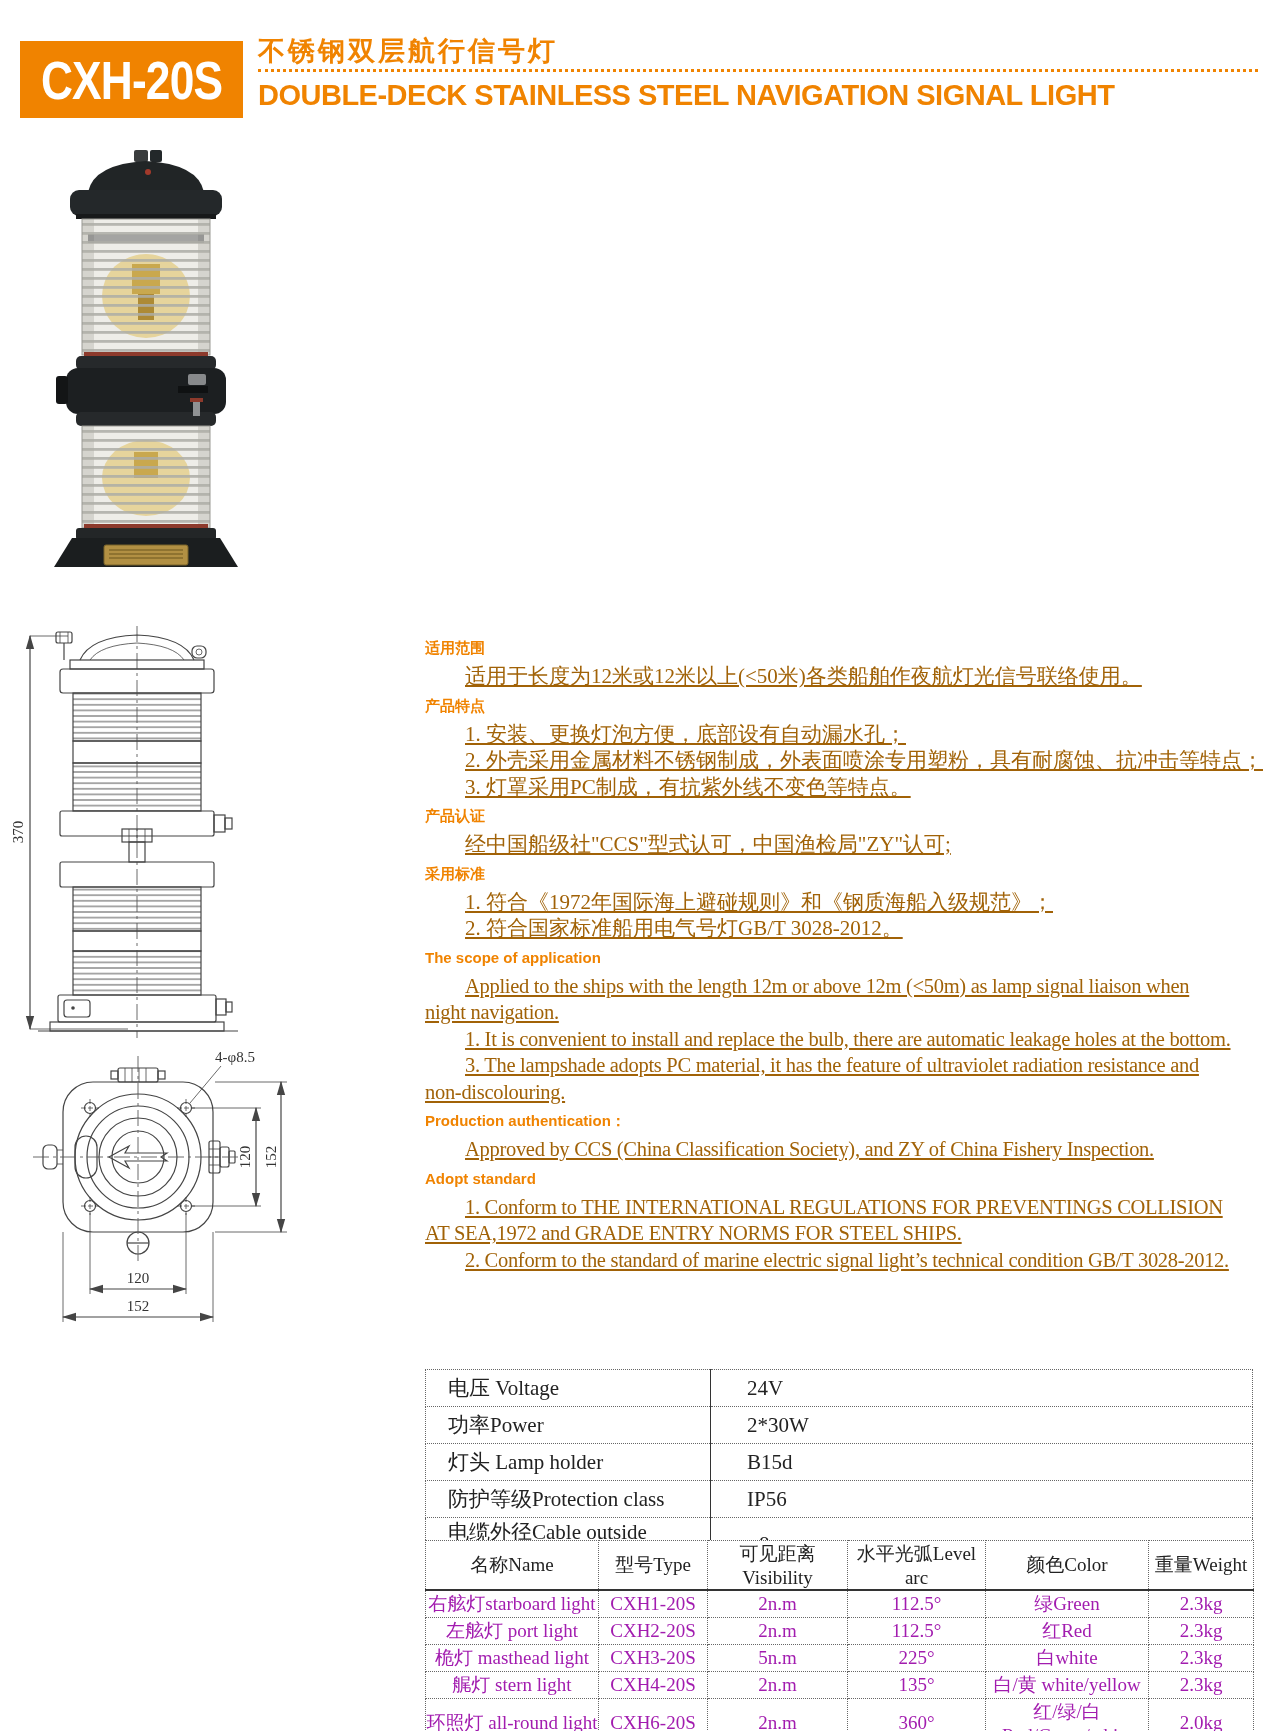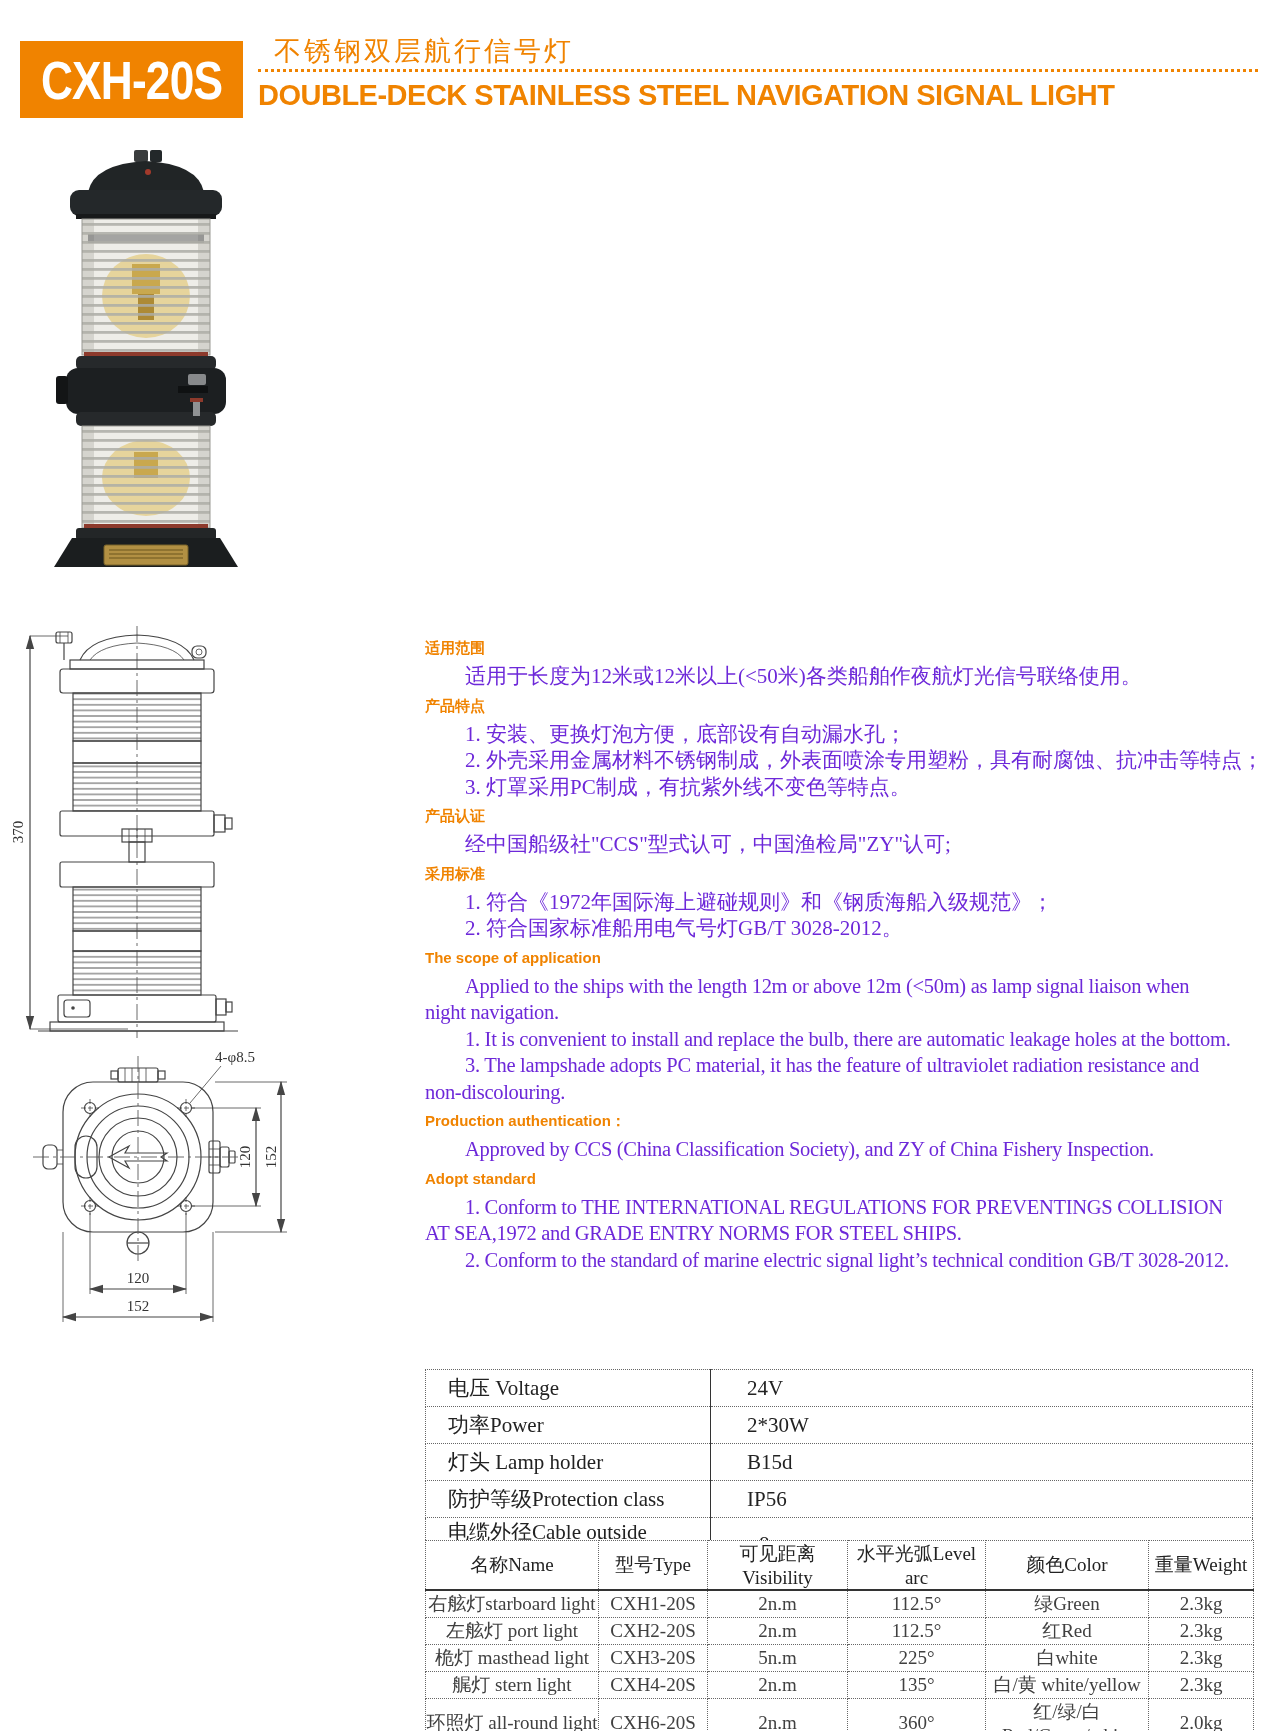--- a/index.html
+++ b/index.html
@@ -9,21 +9,21 @@
   
   .model-badge{
     position:absolute; left:20px; top:41px; width:223px; height:77px;
     background:#F08300; color:#fff; display:flex; align-items:center; justify-content:center;
     font-family:"Liberation Sans", sans-serif; font-weight:bold; font-size:54px;
     letter-spacing:-1px; transform-origin:center;
   }
   .model-badge span{ display:inline-block; transform:scaleX(0.82); }
   .title-cn{
     position:absolute; left:258px; top:33px; color:#F08300;
-    font-family:"Liberation Sans", sans-serif; font-weight:normal; font-size:27px; letter-spacing:3px;margin-left:16px;
+    font-family:"Liberation Sans", sans-serif; font-weight:bold; font-size:27px; letter-spacing:3px;
   }
   .dotted-rule{
     position:absolute; left:258px; top:69px; width:1000px; height:0;
     border-top:3px dotted #F08300;
   }
   .title-en{
     position:absolute; left:258px; top:79px; color:#F08300;
     font-family:"Liberation Sans", sans-serif; font-weight:bold; font-size:29px; letter-spacing:-0.5px;
   }
 
@@ -38,22 +38,22 @@
   .cl  { fill:none; stroke:#5a5a5a; stroke-width:0.9; stroke-dasharray:16 4 3 4; }
   .dtx { font-family:"Liberation Serif", serif; font-size:15px; fill:#333; }
 
   
   .col{ position:absolute; left:425px; top:632px; width:845px; }
   .col .h{
     font-family:"Liberation Sans", sans-serif; font-weight:bold; color:#F08300;
     font-size:15px; line-height:28px; margin:2px 0 1px 0;
   }
   .col .p{
-    font-size:21px; line-height:26.5px; color:#6d28d9;
-    text-indent:40px; white-space:pre-line; letter-spacing:0;
+    font-size:21px; line-height:26.5px; color:#a16207;
+    text-indent:40px; white-space:pre-line; letter-spacing:0;text-decoration:underline;
   }
   .col .p-en{ font-size:20.5px; letter-spacing:-0.3px; }
 
   
   table{ border-collapse:collapse; table-layout:fixed; background:#fff; }
   .spec-table{
     position:absolute; left:425px; top:1369px; width:828px;
     font-size:21px;
   }
   .spec-table td{
@@ -64,21 +64,21 @@
 
   .models-table{
     position:absolute; left:425px; top:1540px; width:828px;
     font-size:19px; text-align:center;
   }
   .models-table th{
     border:1px dotted #666; border-bottom:2px solid #333;
     height:33px; font-weight:normal; color:#222; vertical-align:middle;
   }
   .models-table td{
-    border:1px dotted #666; height:27px; color:#404040; vertical-align:middle;font-family:Liberation Serif, serif;
+    border:1px dotted #666; height:27px; color:#a21caf; vertical-align:middle;font-family:Liberation Serif, serif;
   }
   .c-name{width:173px;} .c-type{width:109px;} .c-vis{width:140px;}
   .c-arc{width:138px;} .c-col{width:163px;} .c-wt{width:105px;}
 </style>
 </head>
 <body>
 
 <div class="page">
 
   <div class="model-badge">

